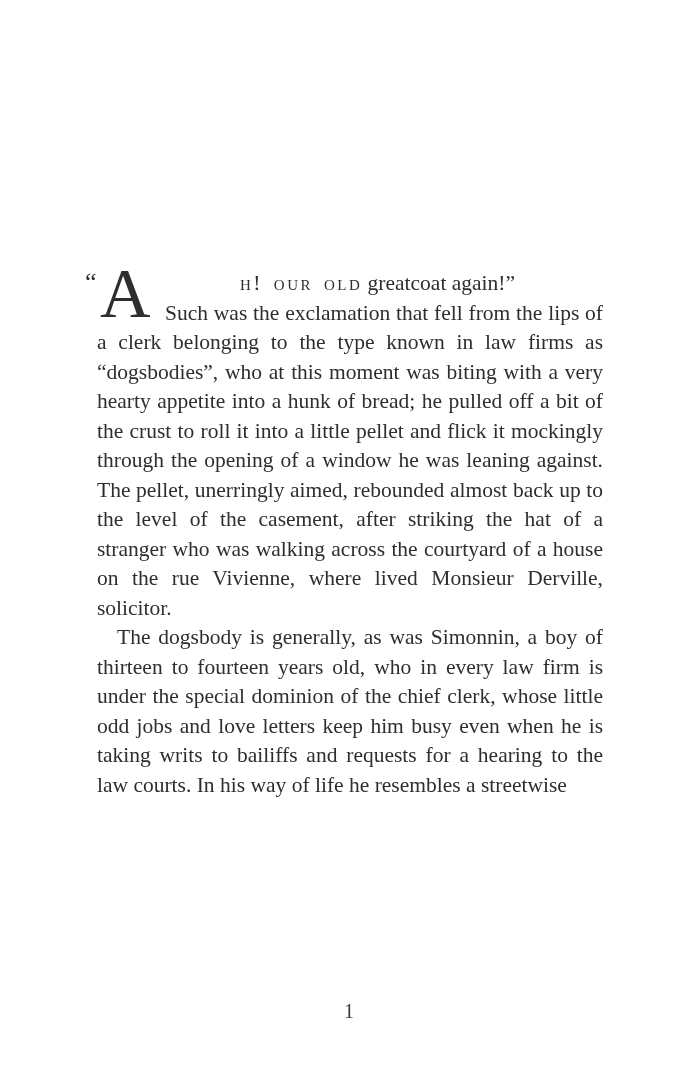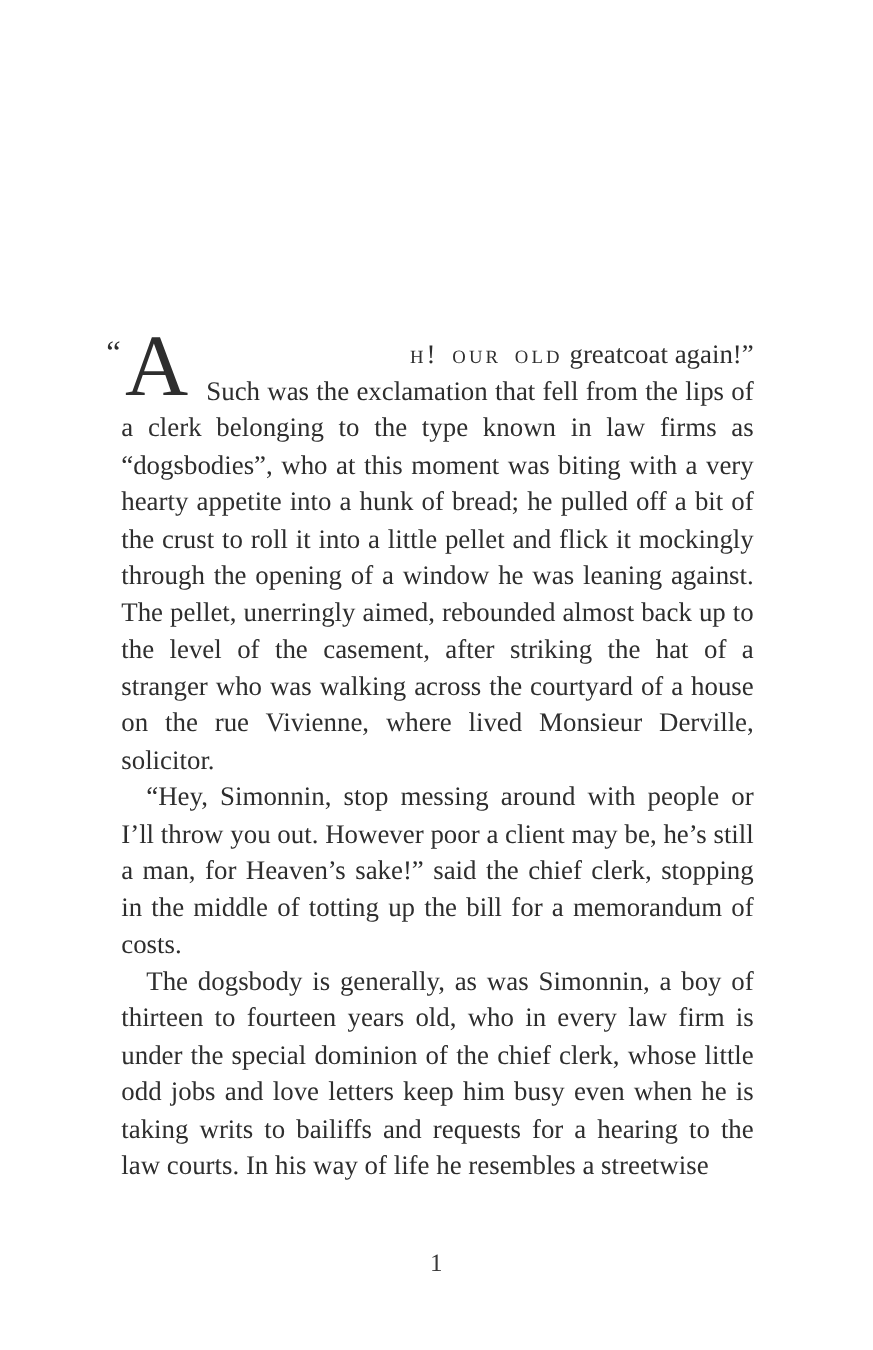--- a/index.html
+++ b/index.html
@@ -44,21 +44,21 @@
     line-height: 26px;
   }
   .dc-letter {
     display: block;
     font-size: 70px;
     line-height: 70px;
     margin-top: -10px;
     margin-left: 3px;
   }
   .p-first {
-    text-align: right;
+    text-align: center;
   }
   .smallcaps {
     font-variant: small-caps;
     letter-spacing: 2.5px;
     word-spacing: 3px;
   }
   .p-runin {
     text-indent: 13px;
   }
   .p-indent {
@@ -79,17 +79,16 @@
 <body>
 
 <div class="page">
   <div class="text-block">
     <div class="dropcap-float">
       <span class="dc-quote">“</span>
       <span class="dc-letter">A</span>
     </div>
     <p class="p-first"><span class="smallcaps">h! our old</span><span> greatcoat again!”</span></p>
     <p class="p-runin">Such was the exclamation that fell from the lips of a clerk belonging to the type known in law firms as “dogsbodies”, who at this moment was biting with a very hearty appetite into a hunk of bread; he pulled off a bit of the crust to roll it into a little pellet and flick it mockingly through the opening of a window he was leaning against. The pellet, unerringly aimed, rebounded almost back up to the level of the casement, after strik­ing the hat of a stranger who was walking across the courtyard of a house on the rue Vivienne, where lived Monsieur Derville, solicitor.</p>
-    <p class="p-indent">“Hey, Simonnin, stop messing around with people or I’ll throw you out. However poor a client may be, he’s still a man, for Heaven’s sake!” said the chief clerk, stopping in the middle of totting up the bill for a memo­randum of costs.</p>
     <p class="p-indent">The dogsbody is generally, as was Simonnin, a boy of thirteen to fourteen years old, who in every law firm is under the special dominion of the chief clerk, whose little odd jobs and love letters keep him busy even when he is taking writs to bailiffs and requests for a hearing to the law courts. In his way of life he resembles a streetwise</p>
   </div>
   <div class="page-number">1</div>
 </div>
 
 </body></html>

